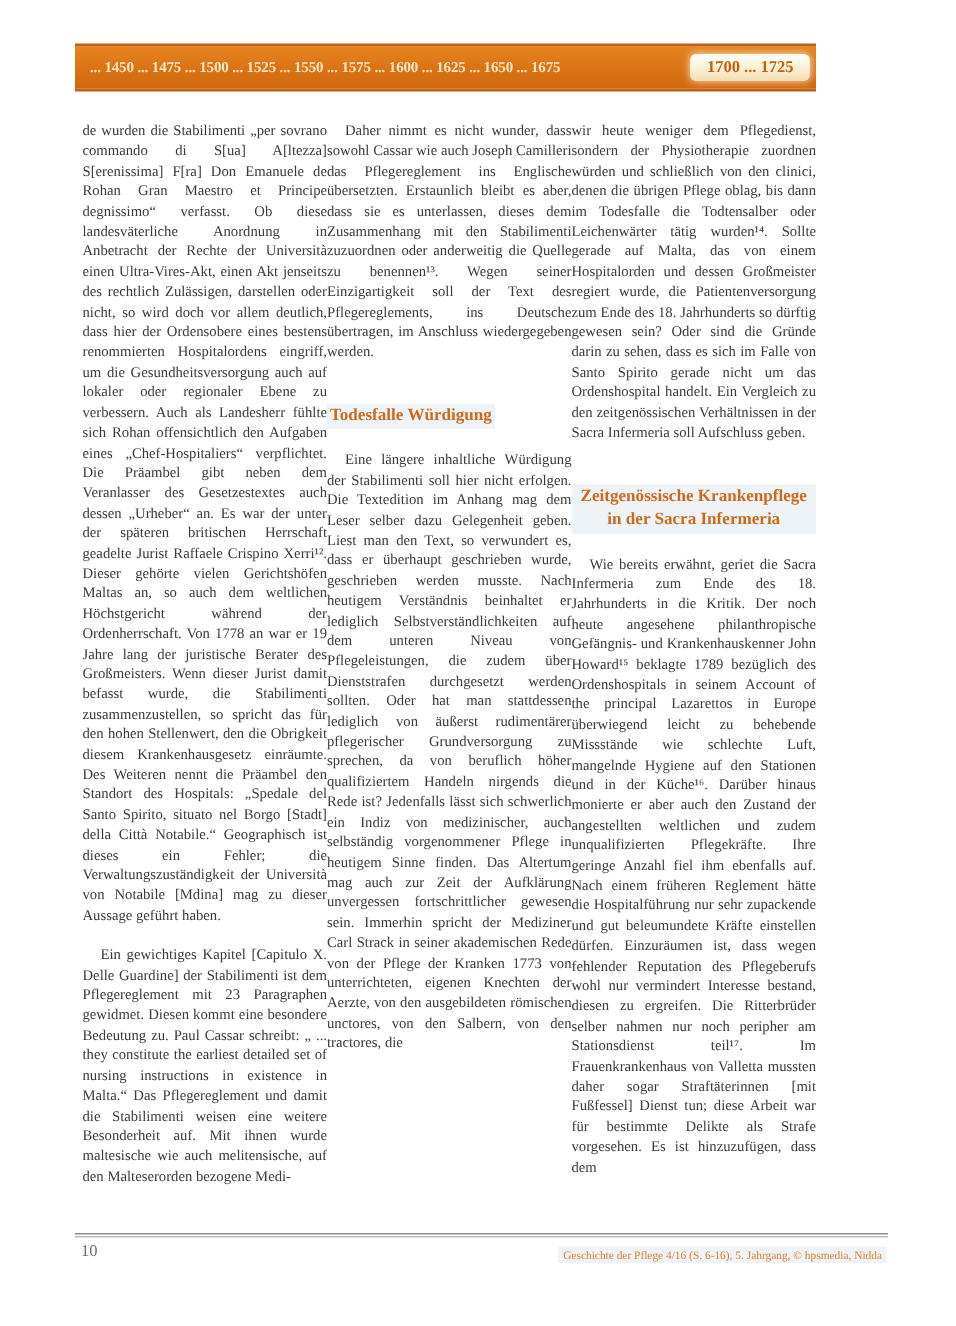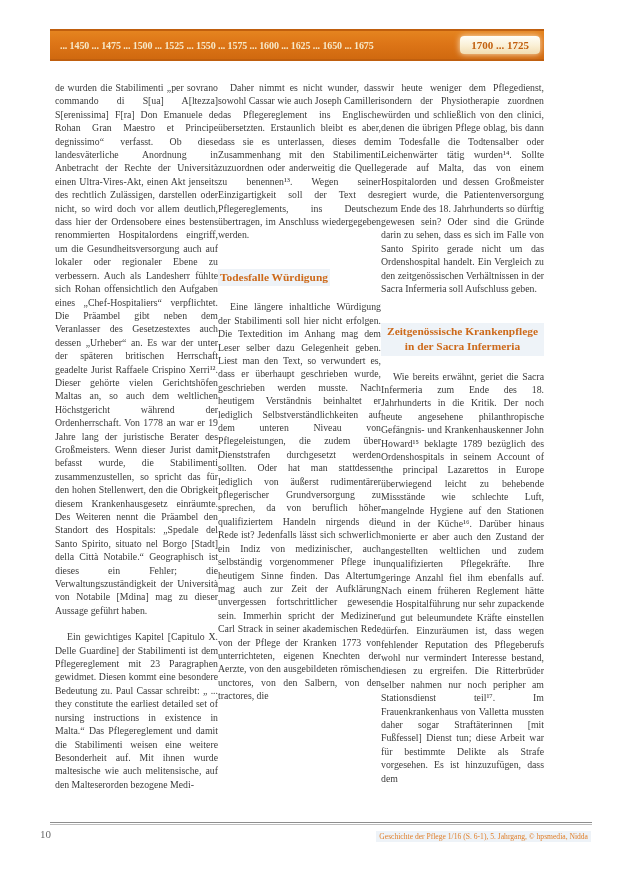--- a/index.html
+++ b/index.html
@@ -72,21 +72,21 @@
   }
 
   
   .footer-rule {
     position: absolute; left: 50px; top: 822px;
     width: 542px; height: 3px;
     border-top: 1px solid #8d8d8d;
     border-bottom: 1px solid #bdbdbd;
   }
   .page-number {
-    position: absolute; left: 40px; top: 828px;
+    position: absolute; left: 54px; top: 828px;
     font-size: 11px; color: #6a6a6a;
   }
   .footer-credit {
     position: absolute; right: 46px; top: 831px;
     font-size: 7.6px;
     color: #e0802c;
     background: #eef3f8;
     padding: 1px 3px;
     white-space: nowrap;
   }
@@ -117,15 +117,15 @@
     <div class="col">
       <p class="para">wir heute weniger dem Pflegedienst, sondern der Physiotherapie zuordnen würden und schließlich von den clinici, denen die übrigen Pflege oblag, bis dann im Todesfalle die Todtensalber oder Leichenwärter tätig wurden¹⁴. Sollte gerade auf Malta, das von einem Hospitalorden und dessen Großmeister regiert wurde, die Patientenversorgung zum Ende des 18. Jahrhunderts so dürftig gewesen sein? Oder sind die Gründe darin zu sehen, dass es sich im Falle von Santo Spirito gerade nicht um das Ordenshospital handelt. Ein Vergleich zu den zeitgenössischen Verhältnissen in der Sacra Infermeria soll Aufschluss geben.</p>
       <h2 class="heading">Zeitgenössische Krankenpflege in der Sacra Infermeria</h2>
       <p class="para indent">Wie bereits erwähnt, geriet die Sacra Infermeria zum Ende des 18. Jahrhunderts in die Kritik. Der noch heute angesehene philanthropische Gefängnis- und Krankenhauskenner John Howard¹⁵ beklagte 1789 bezüglich des Ordenshospitals in seinem Account of the principal Lazarettos in Europe überwiegend leicht zu behebende Missstände wie schlechte Luft, mangelnde Hygiene auf den Stationen und in der Küche¹⁶. Darüber hinaus monierte er aber auch den Zustand der angestellten weltlichen und zudem unqualifizierten Pflegekräfte. Ihre geringe Anzahl fiel ihm ebenfalls auf. Nach einem früheren Reglement hätte die Hospitalführung nur sehr zupackende und gut beleumundete Kräfte einstellen dürfen. Einzuräumen ist, dass wegen fehlender Reputation des Pflegeberufs wohl nur vermindert Interesse bestand, diesen zu ergreifen. Die Ritterbrüder selber nahmen nur noch peripher am Stationsdienst teil¹⁷. Im Frauenkrankenhaus von Valletta mussten daher sogar Straftäterinnen [mit Fußfessel] Dienst tun; diese Arbeit war für bestimmte Delikte als Strafe vorgesehen. Es ist hinzuzufügen, dass dem</p>
     </div>
 
   </div>
 
   <div class="footer-rule"></div>
   <div class="page-number">10</div>
-  <div class="footer-credit">Geschichte der Pflege 1/16 (S. 6-1), 5. Jahrgang, © hpsmedia, Nidda</div>
+  <div class="footer-credit">Geschichte der Pflege 4/16 (S. 6-16), 5. Jahrgang, © hpsmedia, Nidda</div>
 
 </div>
 
 </body></html>

